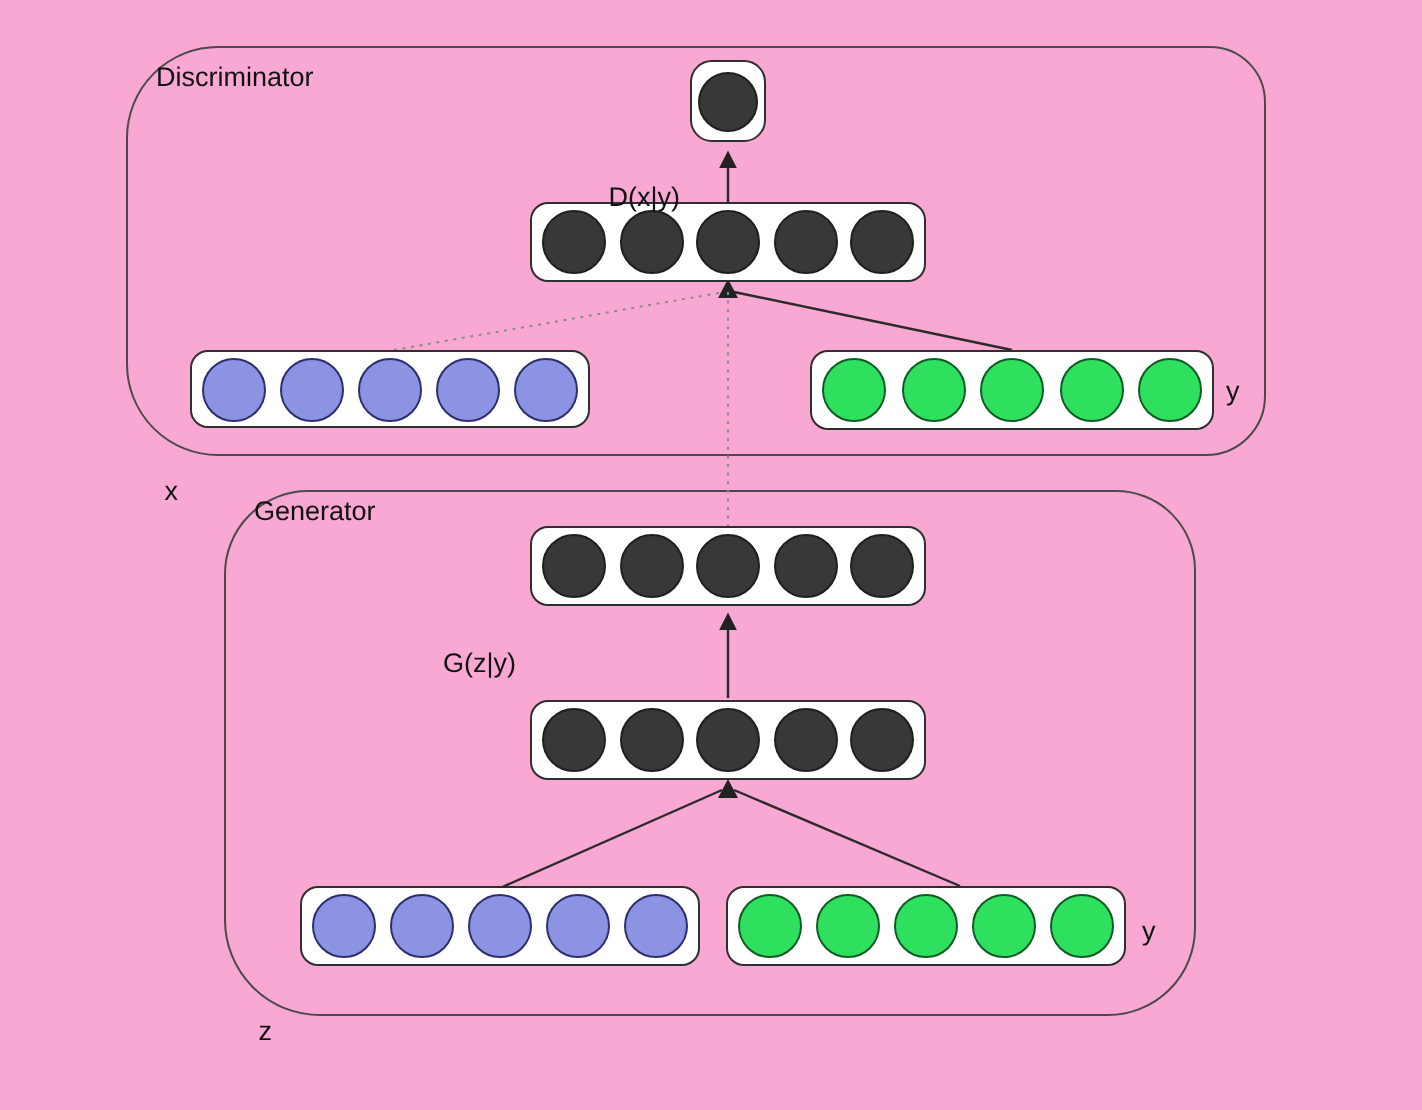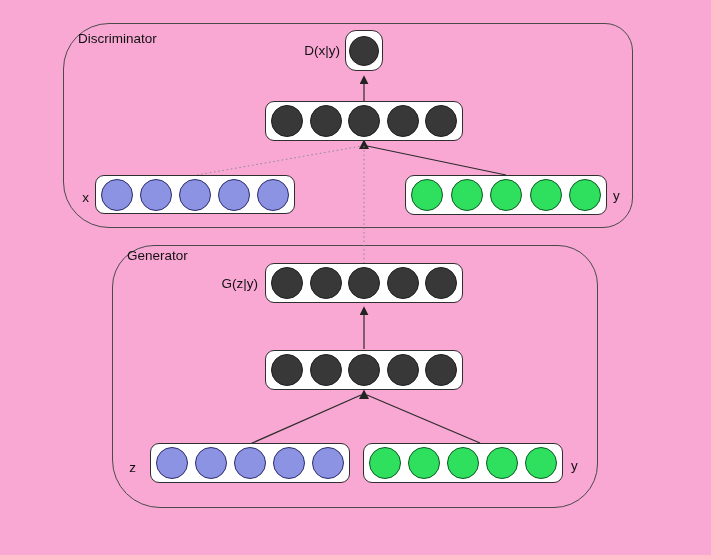--- a/index.html
+++ b/index.html
@@ -45,21 +45,21 @@
     border-radius:11px;
     box-sizing:border-box;
     z-index:2;
   }
   .unit-box .node{width:30px;height:30px;}
   .lbl{
     position:absolute;
     font-size:13.5px;color:#111;
     z-index:3;white-space:nowrap;
   }
-  .r{text-align:right;}
+  .r{text-align:right;margin-top:48px;}
   
   .disc-label{left:78px;top:31px;}
   .d-out-label{left:286px;top:43px;width:54px;}
   .gen-label{left:127px;top:248px;}
   .g-out-label{left:204px;top:276px;width:54px;}
   .x-label{left:71px;top:190px;width:18px;}
   .y-disc-label{left:613px;top:188px;width:18px;}
   .z-label{left:118px;top:460px;width:18px;}
   .y-gen-label{left:571px;top:458px;width:18px;}
   .d-out-box{left:345px;top:30px;width:38px;height:41px;}

